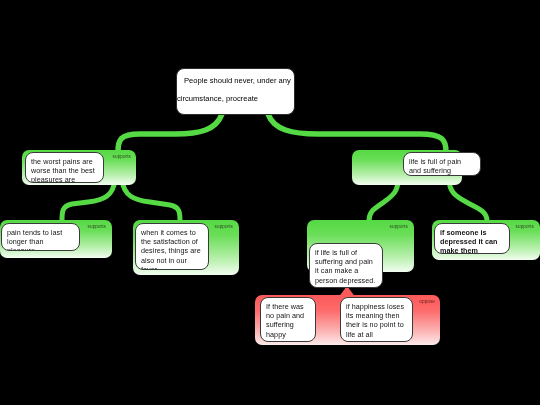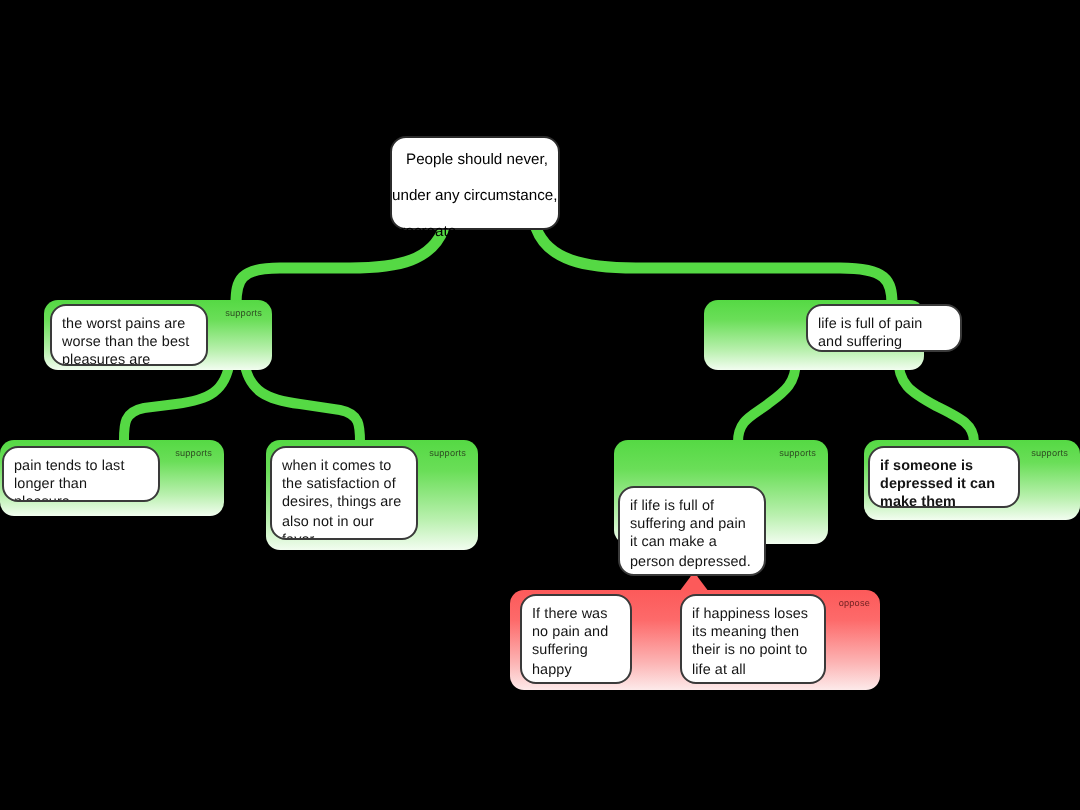--- a/index.html
+++ b/index.html
@@ -83,21 +83,21 @@
 
     <path d="M398,180 C398,192 392,196 384,202 C376,208 369,210 369,221" fill="none" stroke="#55d944" stroke-width="5" stroke-linecap="round"></path>
 
     <path d="M449,178 C449,192 455,196 468,203 C480,209 487,212 487,221" fill="none" stroke="#55d944" stroke-width="5" stroke-linecap="round"></path>
 
     <path d="M347,272 L347,292" fill="none" stroke="#fc5a5a" stroke-width="3.2" stroke-linecap="butt"></path>
     <polygon points="347,272 343,276 351,276" fill="#fc5a5a"></polygon>
     <polygon points="347,286 338,298 356,298" fill="#fc5a5a"></polygon>
   </svg>
 
-  <div class="panel root" style="left:195px;top:68px;width:85px;height:47px;">
+  <div class="panel root" style="left:176px;top:68px;width:119px;height:47px;">
     <span class="txt">People should never, under any circumstance, procreate</span>
   </div>
 
   <div class="panel support" style="left:22px;top:150px;width:114px;height:35px;">
     <span class="badge" style="right:5px;top:4px;">supports</span>
   </div>
   <div class="card" style="left:25px;top:152px;width:79px;height:31px;">
     <span class="txt">the worst pains are worse than the best pleasures are pleasurable</span>
   </div>
 

